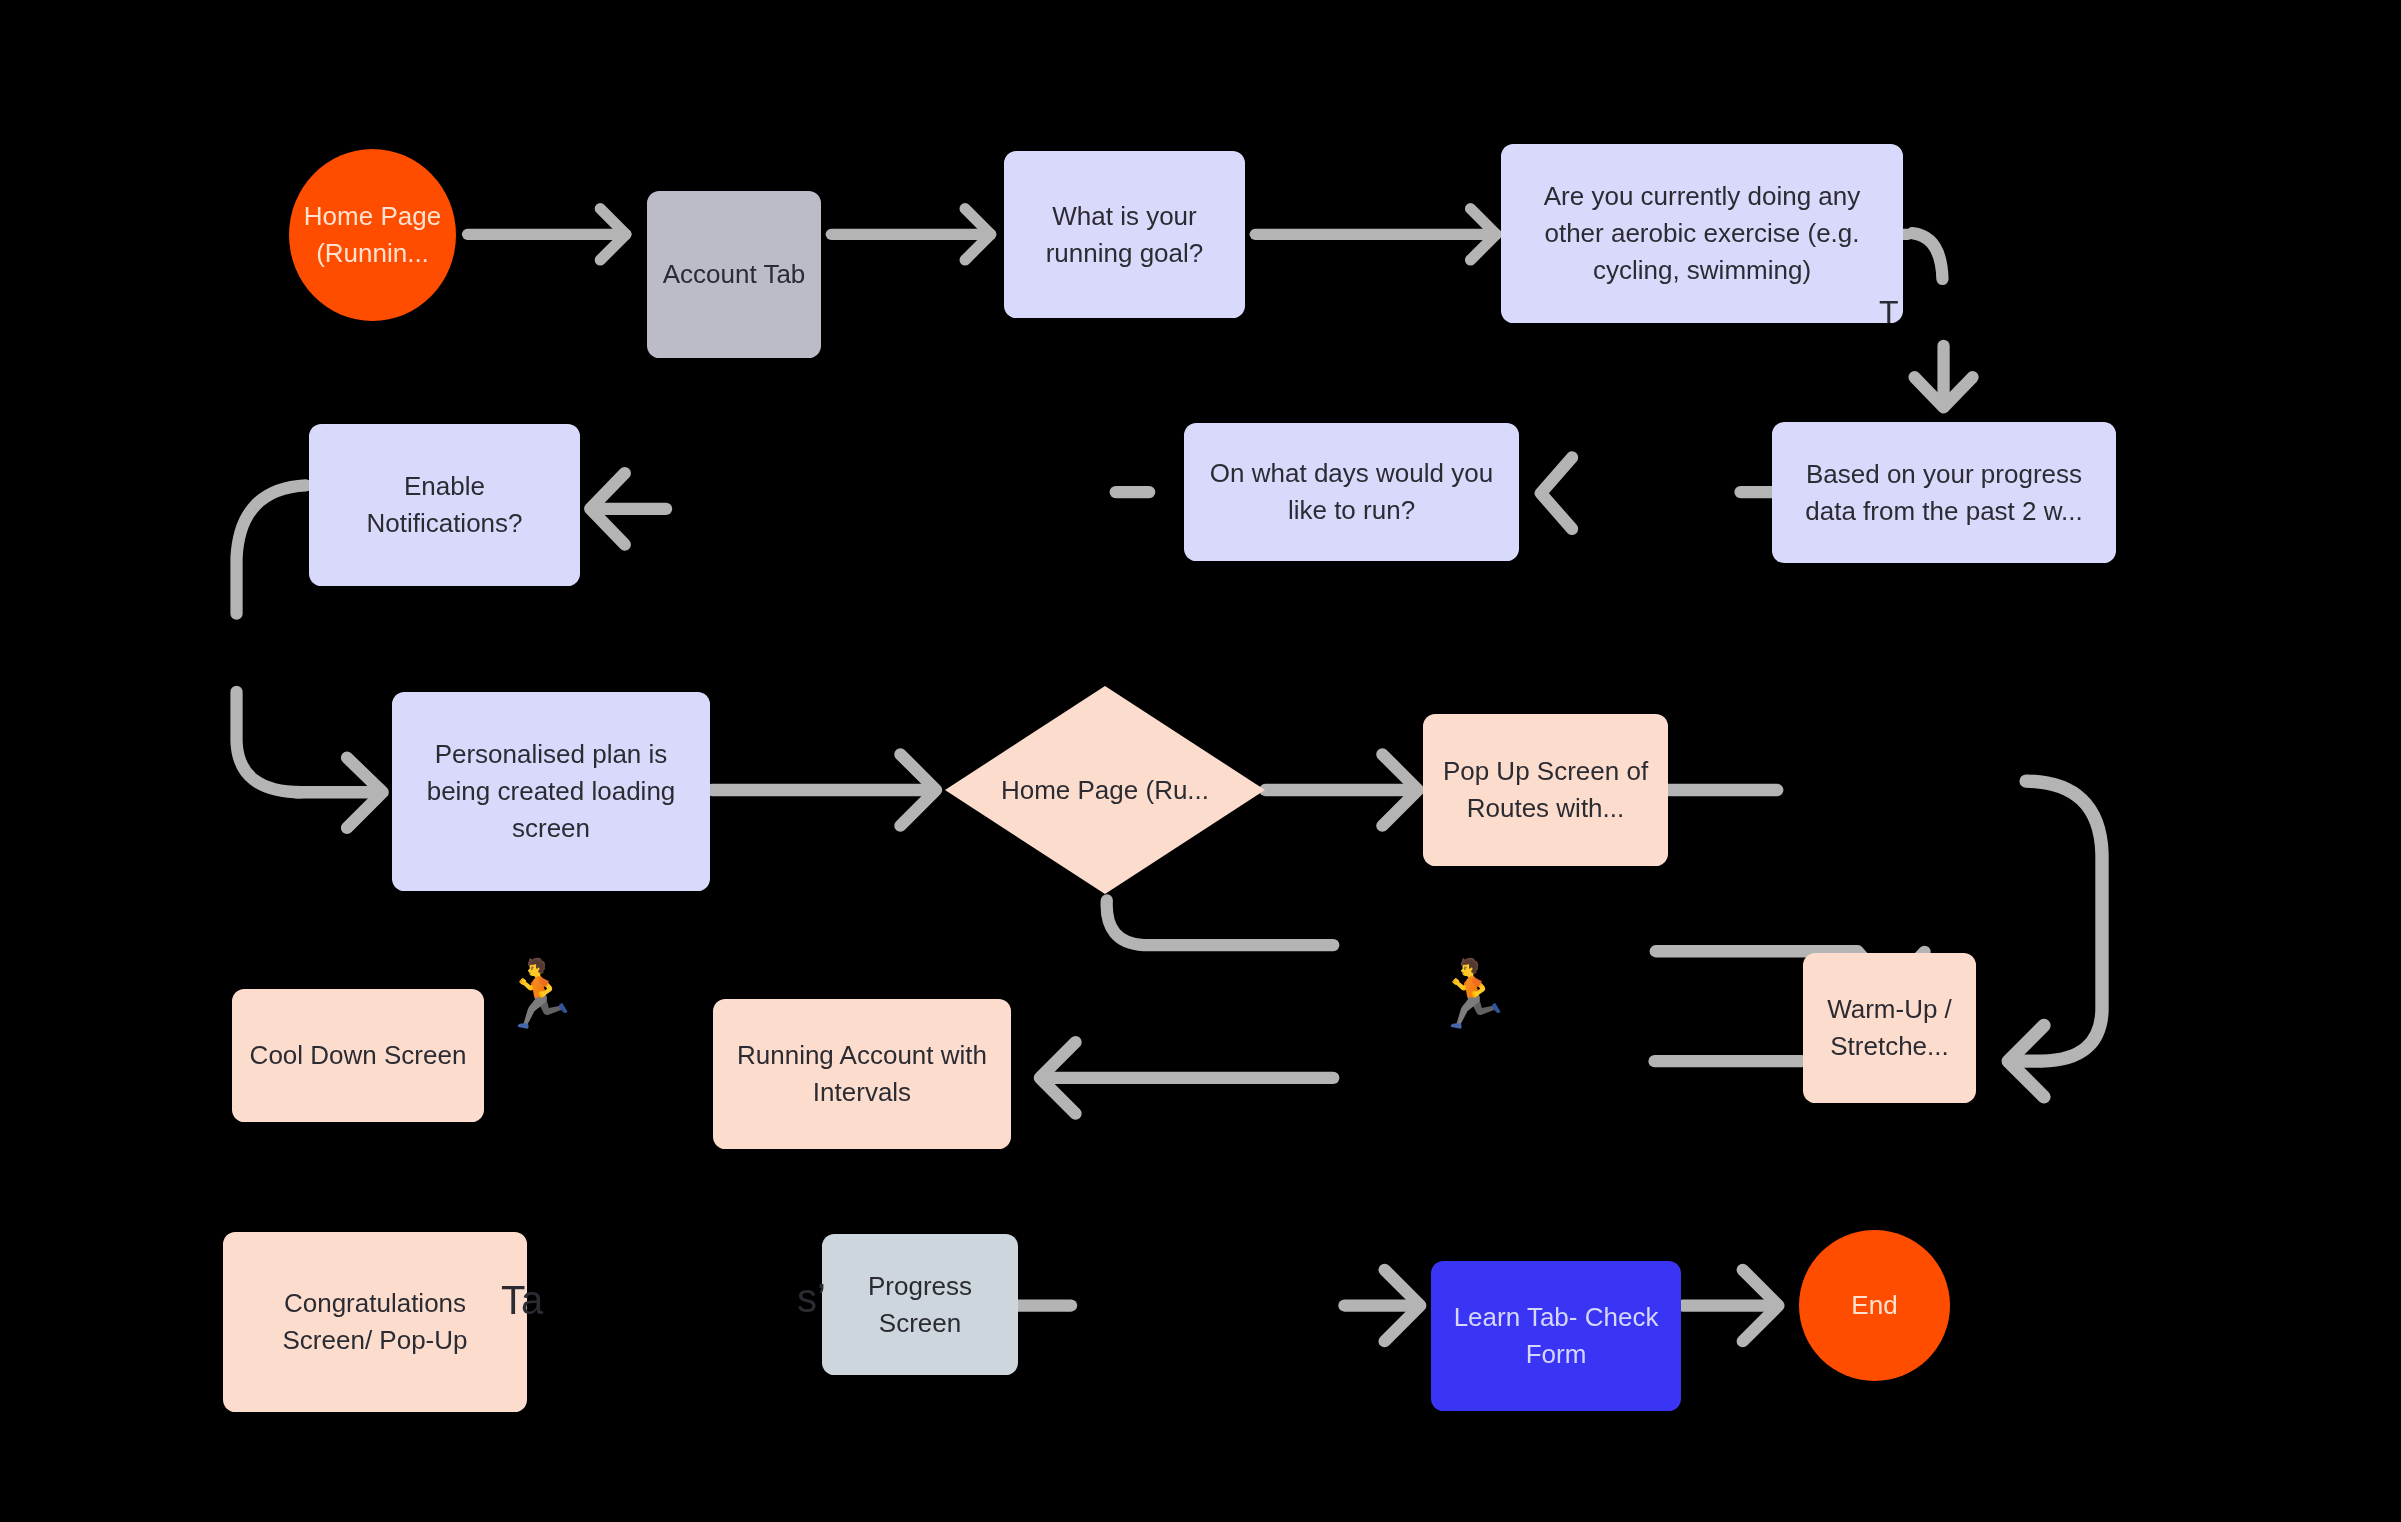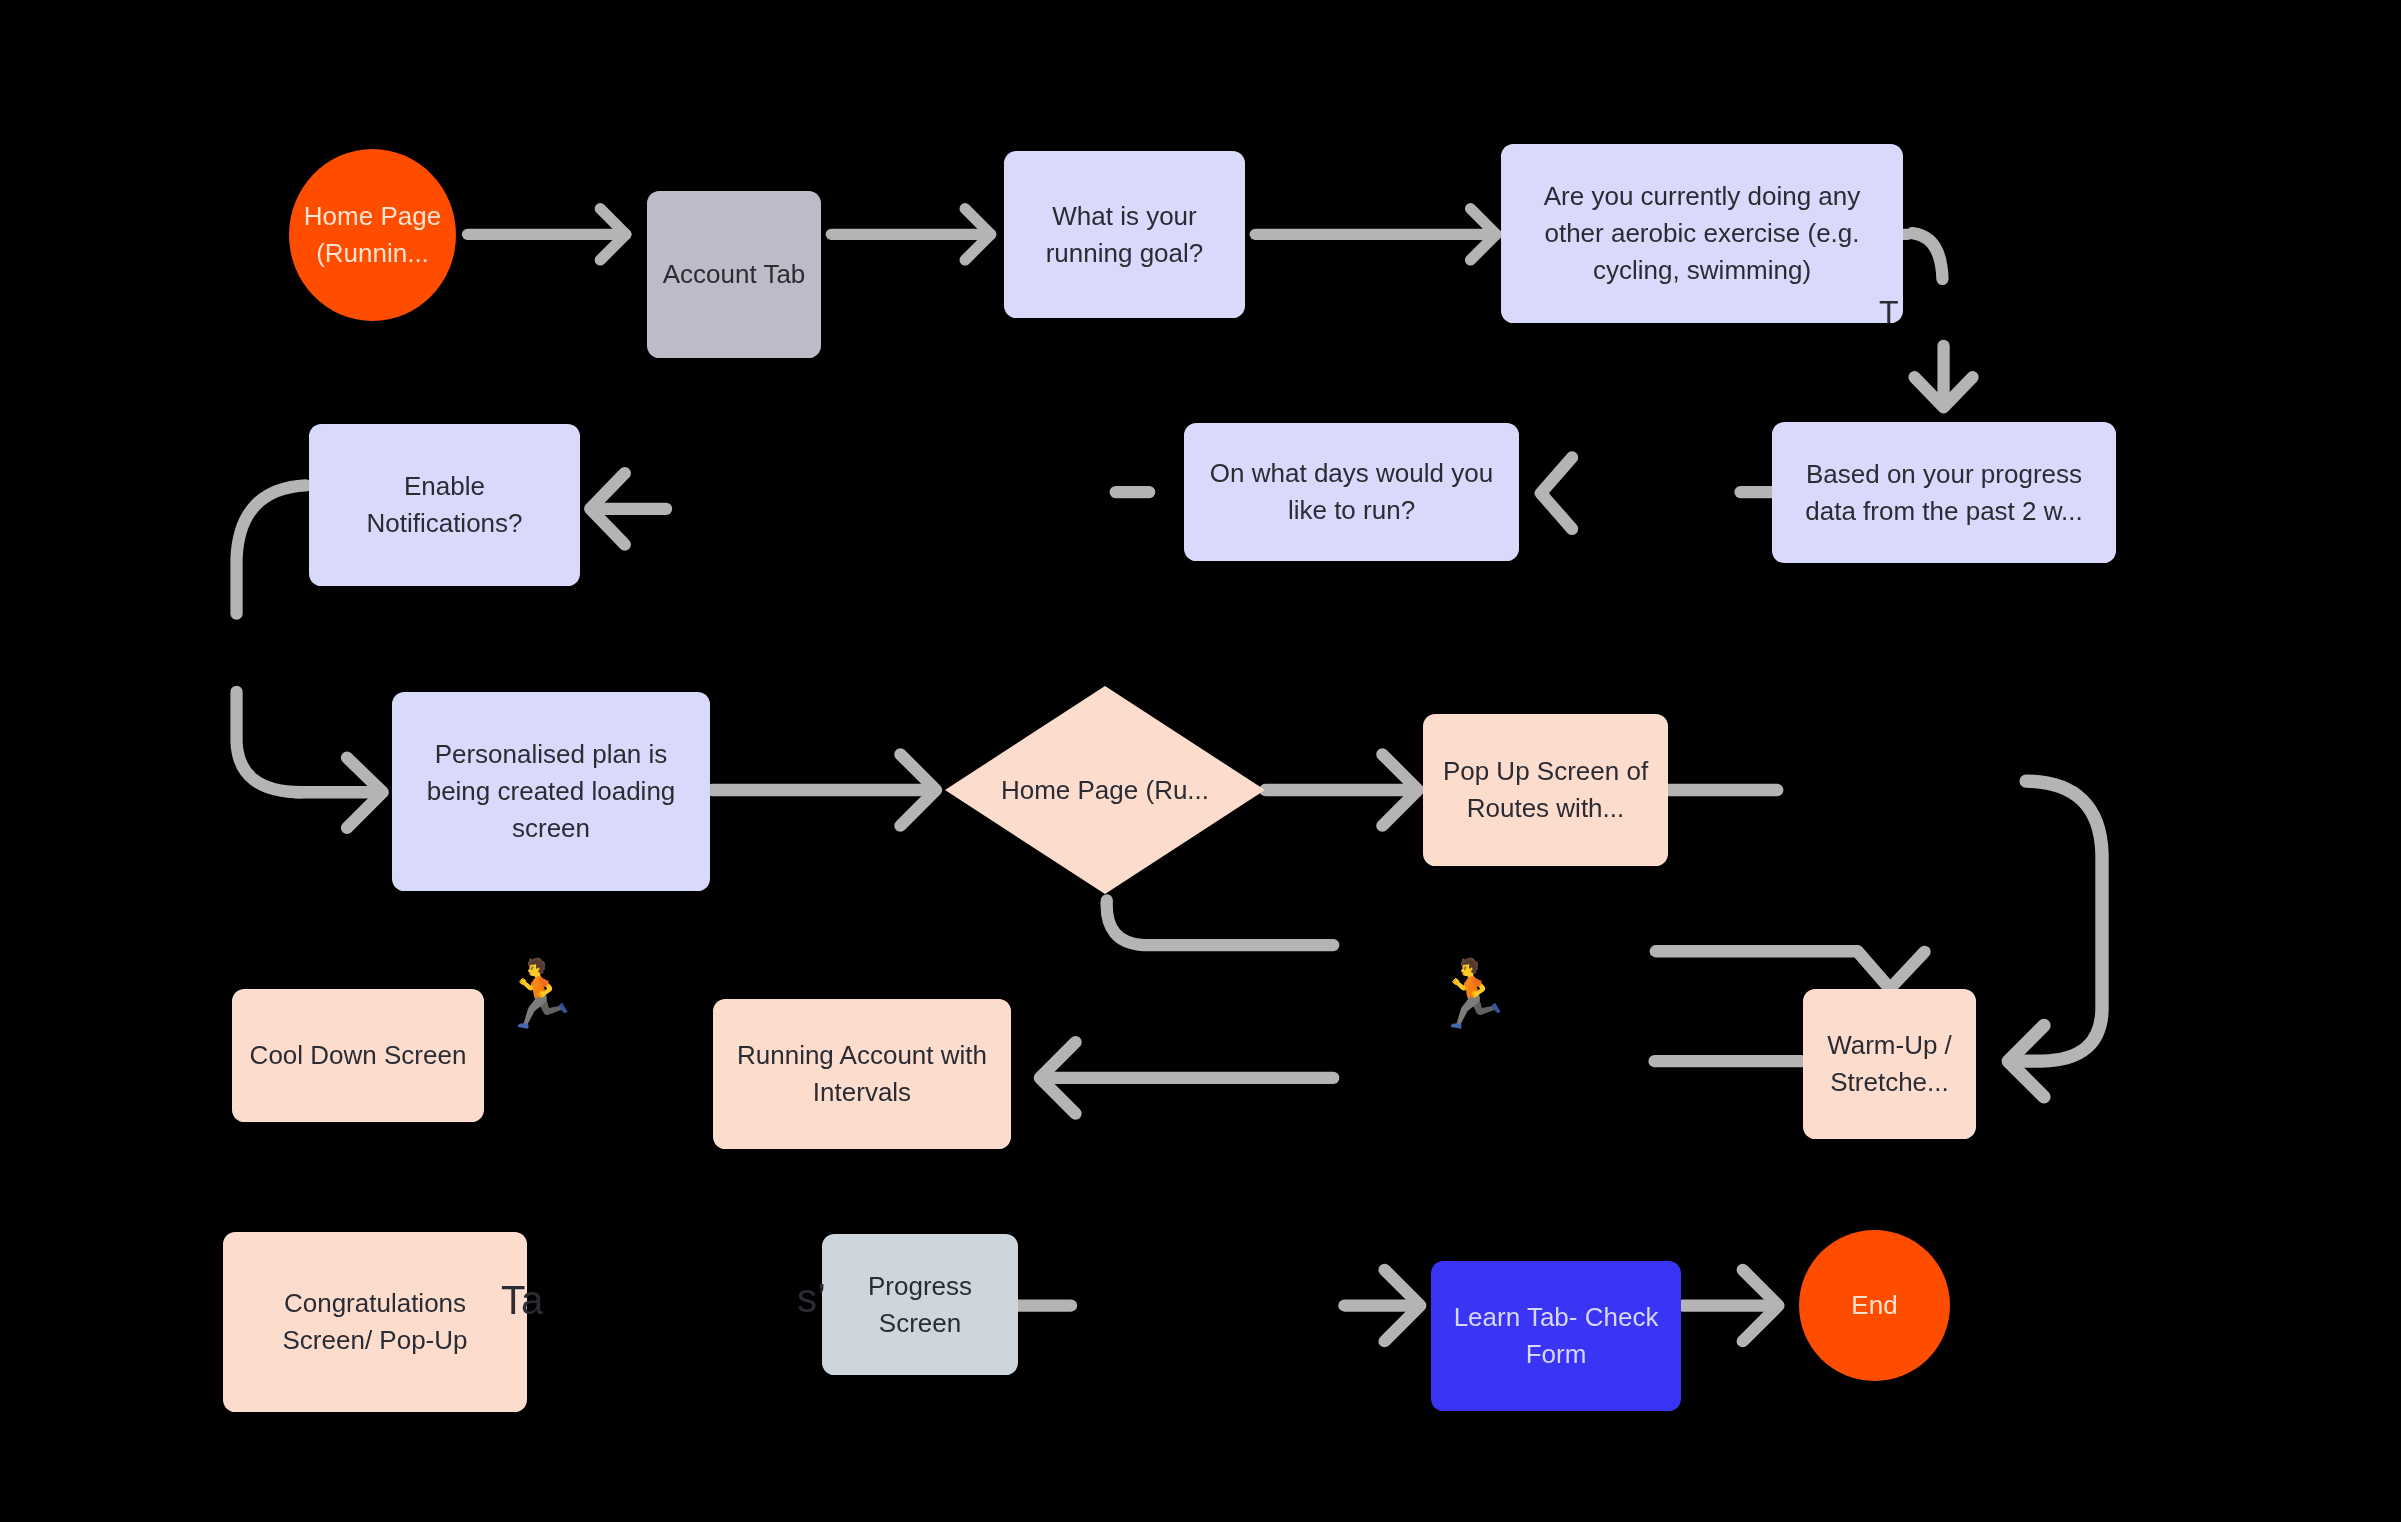--- a/index.html
+++ b/index.html
@@ -221,21 +221,21 @@
     </svg>
     <div class="diamond-label">
       <span>Home Page (Ru...</span>
     </div>
   </div>
 
   <div class="node rect" style="left:1423px; top:714px; width:245px; height:152px; background:#fcddcd;">
     <span>Pop Up Screen of Routes with...</span>
   </div>
 
-  <div class="node rect" style="left:1803px; top:989px; width:173px; height:150px; background:#fcddcd;">
+  <div class="node rect" style="left:1803px; top:953px; width:173px; height:150px; background:#fcddcd;">
     <span>Warm-Up / Stretche...</span>
   </div>
 
   <div class="node rect" style="left:713px; top:999px; width:298px; height:150px; background:#fcddcd;">
     <span>Running Account with Intervals</span>
   </div>
 
   <div class="node rect" style="left:232px; top:989px; width:252px; height:133px; background:#fcddcd;">
     <span>Cool Down Screen</span>
   </div>

